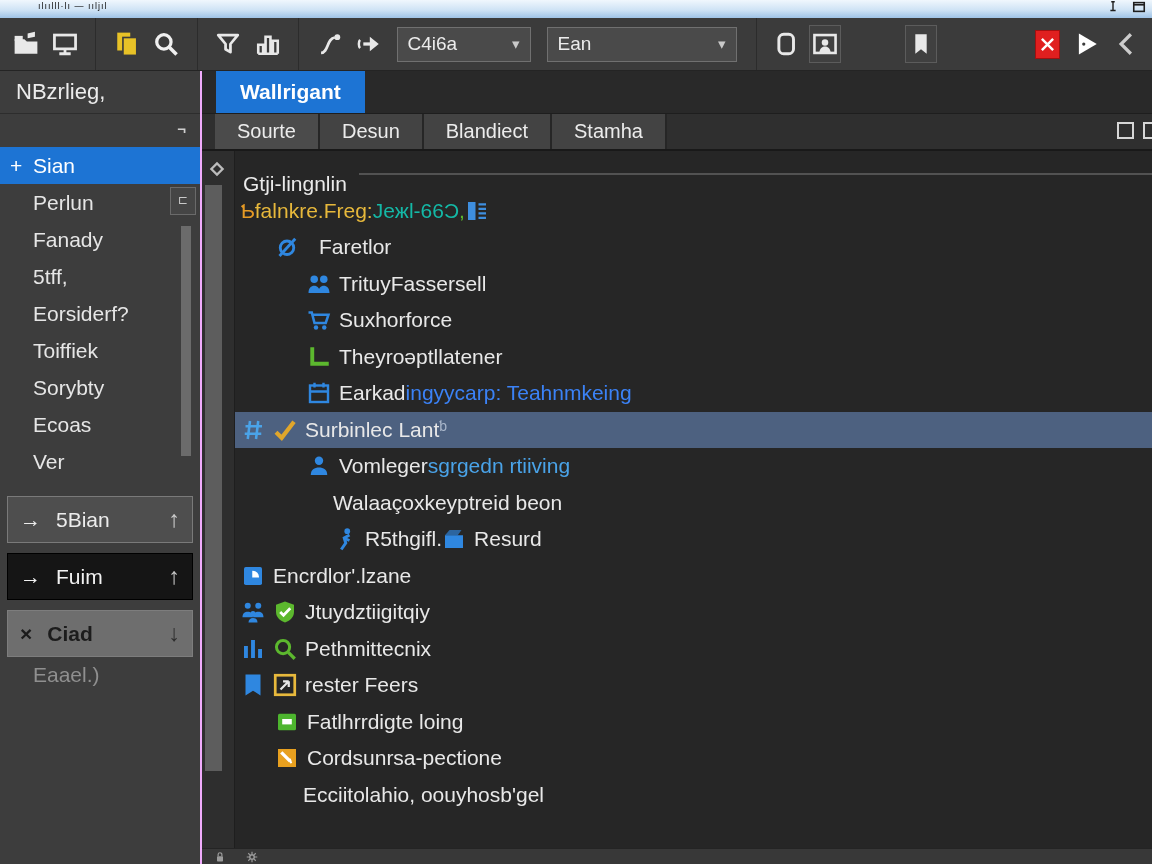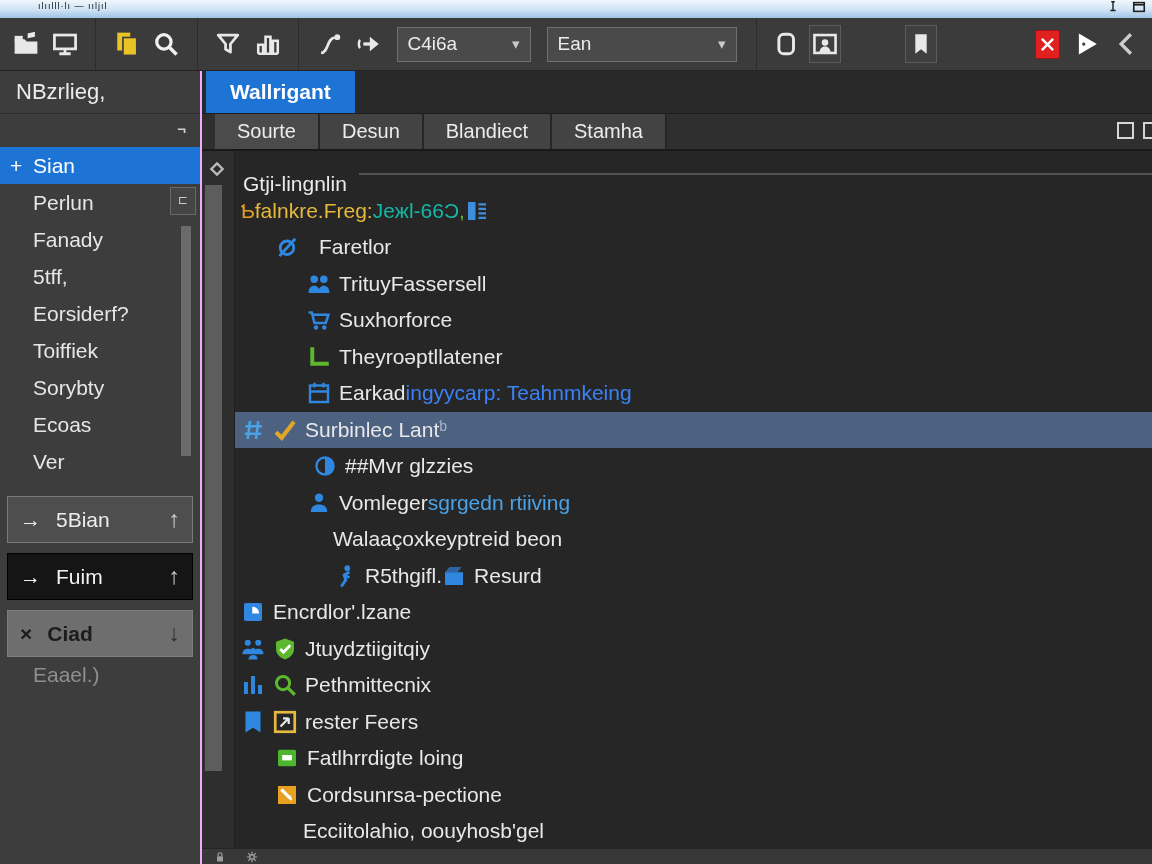--- a/index.html
+++ b/index.html
@@ -48,21 +48,21 @@
   .action .lbl{margin-left:15px;flex:1;white-space:nowrap}
   .action .suf{font-size:23px;opacity:.8}
   .action.mid{background:#4e4e4e;border:1px solid #7a7a7a;color:#ececec}
   .action.dark{background:#151515;border:1px solid #000;color:#f2f2f2}
   .action.light{background:#6e6e6e;border:1px solid #7d7d7d;color:#1c1c1c;font-weight:bold}
   .sb-footer{position:absolute;top:592px;left:33px;font-size:21px;color:#8f8f8f}
 
   
   .main{flex:1;display:flex;flex-direction:column;min-width:0}
   .paneltab-row{height:42px;background:#292929;border-bottom:1px solid #1e1e1e;display:flex}
-  .paneltab{background:#1d74d4;color:#fff;font-size:21px;font-weight:bold;display:flex;align-items:center;padding:0 24px;margin-left:4px}
+  .paneltab{background:#1d74d4;color:#fff;font-size:21px;font-weight:bold;display:flex;align-items:center;padding:0 24px;margin-left:14px}
   .tabs-row{height:35px;background:#2f2f2f;display:flex;position:relative;border-bottom:2px solid #191919;overflow:hidden;align-items:stretch}
   .tab{background:#434343;color:#ececec;font-size:20px;display:flex;align-items:center;padding:0 22px;border-right:2px solid #262626;flex:none}
   .tab:first-child{margin-left:13px}
   .tab.active{background:#4b4b4b}
   .tabs-right{position:absolute;right:2px;top:8px;display:flex;gap:9px}
   .sq{width:13px;height:13px;border:2px solid #d6d6d6;flex:none}
   .sq.cut{margin-right:-10px}
 
   .content{flex:1;display:flex;background:#262626;overflow:hidden}
   .gutter{width:32px;background:#2e2e2e;position:relative;flex:none;border-right:1px solid #1e1e1e}
@@ -383,29 +383,20 @@
                 <path d="M6 2L4.5 14M11.5 2L10 14M3 5.5h11M2.5 10.5h11" stroke="currentColor" stroke-width="1.7"></path>
               </svg>
             </span>
             <span class="icon" style="color: rgb(224, 166, 43); width: 24px; height: 24px;">
               <svg viewBox="0 0 16 16" fill="none">
                 <path d="M2 9.5l3.8 3.7L14 2.5" stroke="currentColor" stroke-width="2.8"></path>
               </svg>
             </span>
             <span class="seg">Surbinlec Lant</span>
             <span class="seg small" style="color: rgb(184, 196, 214);">ƅ</span>
-          </div>
-          <div class="trow" style="padding-left: 78px;">
-            <span class="icon" style="color: rgb(47, 135, 224); width: 24px; height: 24px;">
-              <svg viewBox="0 0 16 16" fill="none">
-                <circle cx="8" cy="8" r="5.7" stroke="currentColor" stroke-width="1.6"></circle>
-                <path d="M8 2.3a5.7 5.7 0 010 11.4z" fill="currentColor"></path>
-              </svg>
-            </span>
-            <span class="seg">##Mvr glzzies</span>
           </div>
           <div class="trow" style="padding-left: 72px;">
             <span class="icon" style="color: rgb(47, 135, 224); width: 24px; height: 24px;">
               <svg viewBox="0 0 16 16" fill="none">
                 <circle cx="8" cy="4.5" r="2.8" fill="currentColor"></circle>
                 <path d="M2.5 14c0-3.6 2.5-5 5.5-5s5.5 1.4 5.5 5z" fill="currentColor"></path>
               </svg>
             </span>
             <span class="seg">Vomleger</span>
             <span class="seg" style="color: rgb(74, 163, 232);">sgrgedn rtiiving</span>

